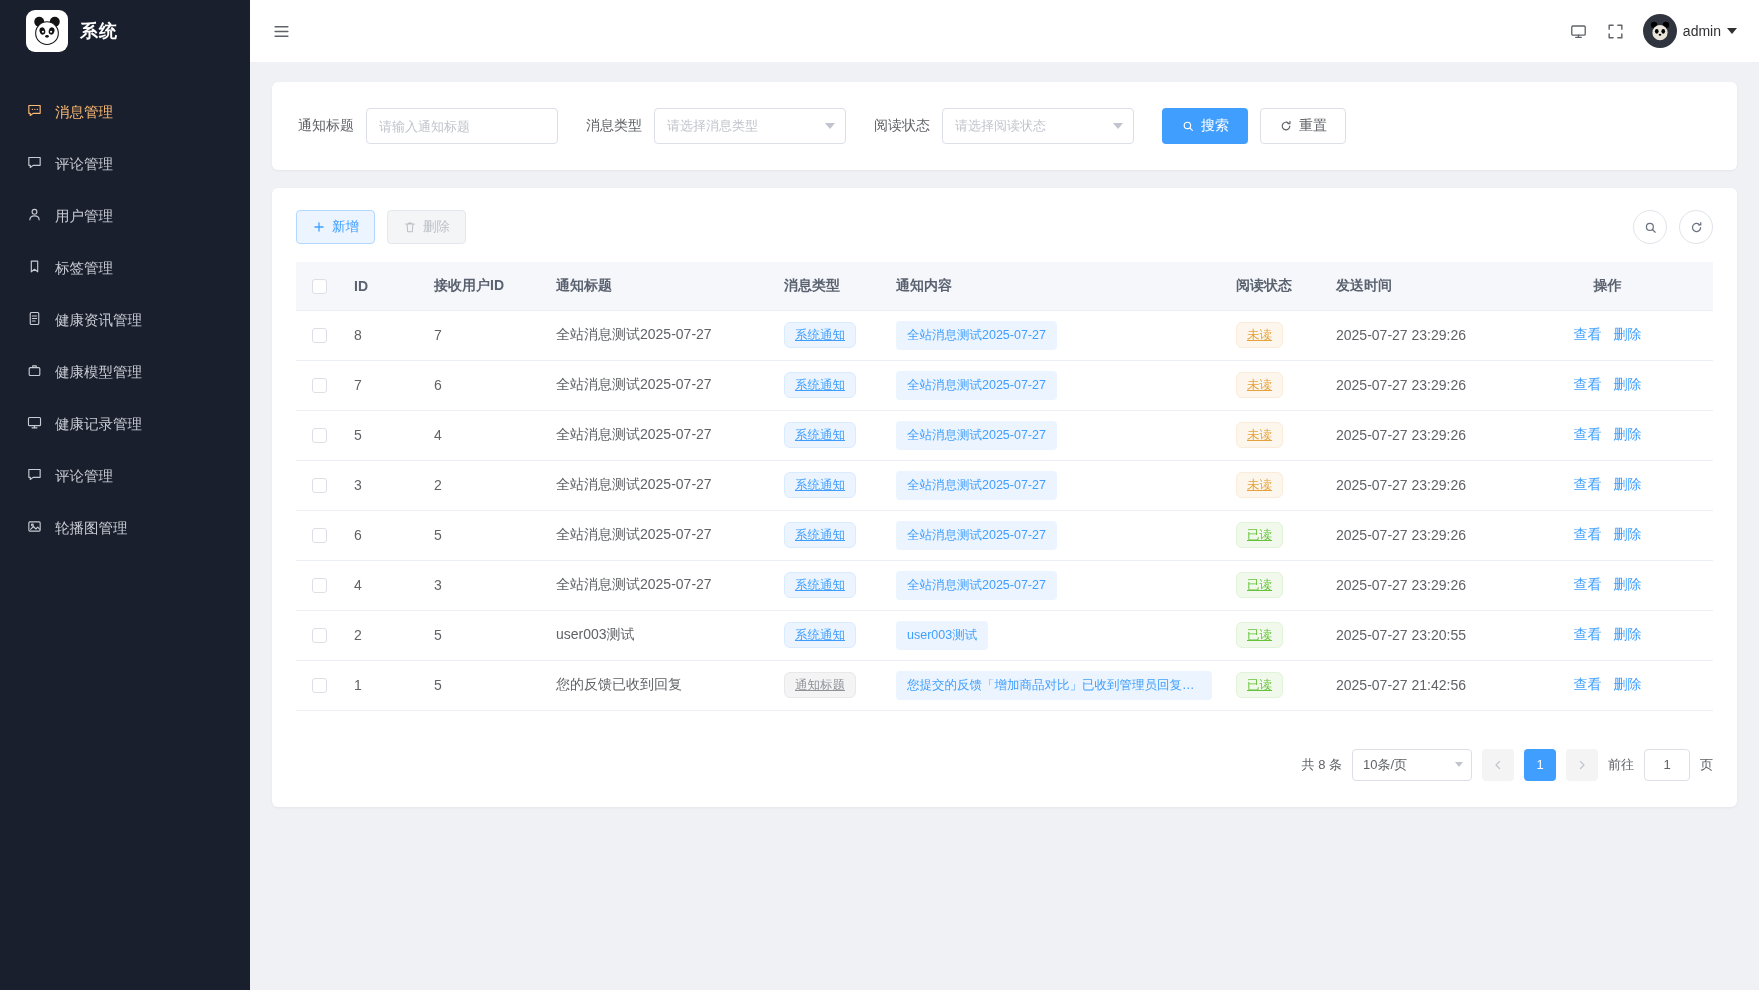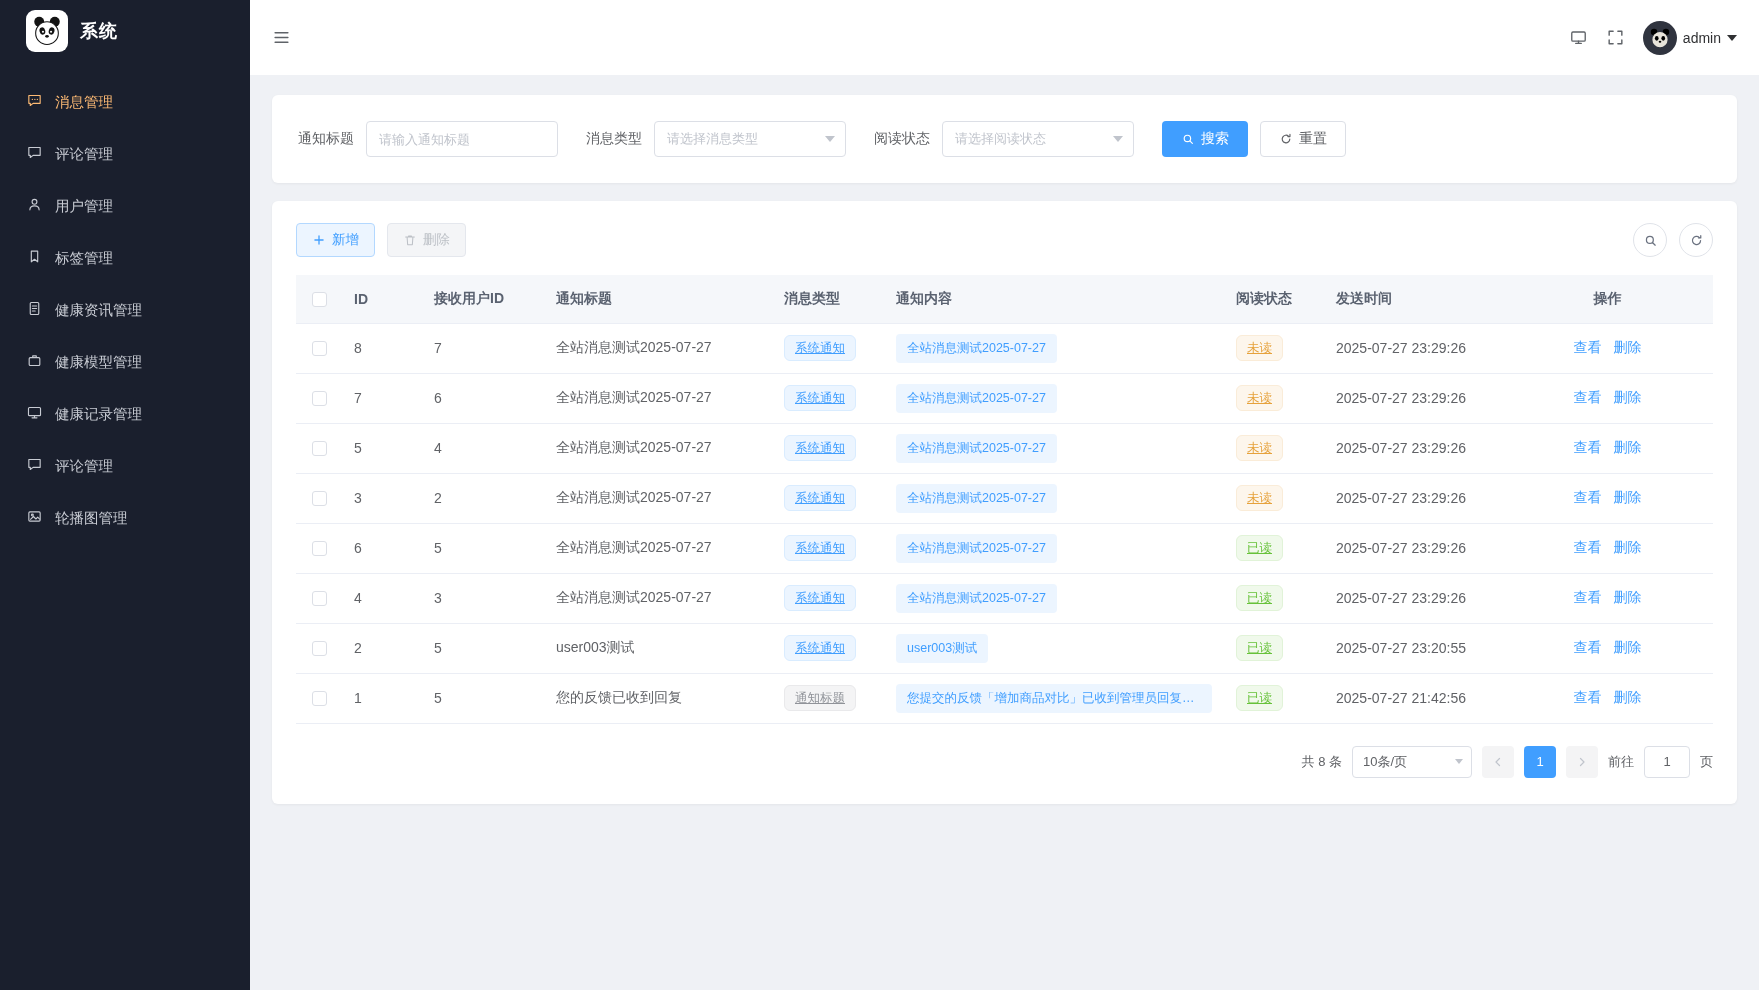--- a/index.html
+++ b/index.html
@@ -1,32 +1,32 @@
 <!DOCTYPE html>
 <html><head>
 <meta charset="utf-8">
 <style>
   * { margin:0; padding:0; box-sizing:border-box; }
   html,body { width:1759px; height:990px; font-family:"Liberation Sans","DejaVu Sans",sans-serif; background:#eff1f5; overflow:hidden; }
   .app { display:flex; width:100%; height:100%; }
 
   
-  .sidebar { width:250px; flex-shrink:0; background:#1a1f2d; color:#c8cbd3; display:flex; flex-direction:column; }
+  .sidebar { width:250px; flex-shrink:0; background:#1a1f2d; color:#c8cbd3; display:flex; flex-direction:column;gap:10px; }
   .logo-row { height:62px; display:flex; align-items:center; gap:12px; padding-left:26px; }
   .logo-badge { width:42px; height:42px; background:#fff; border-radius:9px; display:flex; align-items:center; justify-content:center; }
   .logo-badge svg { width:34px; height:34px; }
   .app-title { color:#ffffff; font-size:18px; font-weight:700; letter-spacing:1px; }
   .menu { padding-top:14px; }
   .menu-item { height:52px; display:flex; align-items:center; gap:12px; padding-left:26px; font-size:14.5px; color:#c8cbd3; cursor:pointer; }
   .menu-item svg { width:17px; height:17px; flex-shrink:0; }
   .menu-item.active { color:#fdba74; }
 
   
   .main { flex:1; display:flex; flex-direction:column; min-width:0; }
-  .topbar { height:75px; background:#fff; display:flex; align-items:center; justify-content:space-between; padding:0 22px; }
+  .topbar { height:62px; background:#fff; display:flex; align-items:center; justify-content:space-between; padding:0 22px; }
   .icon-btn { color:#5f6368; display:flex; align-items:center; cursor:pointer; background:none; border:none; }
   .icon-btn svg { width:19px; height:19px; }
   .topbar-right { display:flex; align-items:center; gap:18px; }
   .avatar { width:34px; height:34px; border-radius:50%; background:#30343f; display:flex; align-items:center; justify-content:center; overflow:hidden; }
   .avatar svg { width:26px; height:26px; }
   .user-chip { display:flex; align-items:center; gap:6px; cursor:pointer; color:#303133; font-size:14px; }
   .user-chip .caret { width:0; height:0; border-left:5px solid transparent; border-right:5px solid transparent; border-top:6px solid #303133; }
 
   .content { padding:20px 22px; }
 
@@ -65,21 +65,21 @@
   .tag { display:inline-block; height:26px; line-height:24px; padding:0 10px; border-radius:6px; font-size:12.5px; border:1px solid transparent;text-decoration:underline; }
   .tag[data-kind="primary"] { background:#ecf5ff; border-color:#d9ecff; color:#409eff; }
   .tag[data-kind="info"]    { background:#f4f4f5; border-color:#e9e9eb; color:#909399; }
   .tag[data-kind="warning"] { background:#fdf6ec; border-color:#faecd8; color:#e6a23c; }
   .tag[data-kind="success"] { background:#f0f9eb; border-color:#e1f3d8; color:#67c23a; }
   .content-pill { display:inline-block; max-width:100%; background:#ecf5ff; color:#409eff; font-size:12.5px; padding:6px 11px; border-radius:4px; white-space:nowrap; overflow:hidden; text-overflow:ellipsis; vertical-align:middle; cursor:pointer; }
   .op-link { color:#409eff; font-size:14px; text-decoration:none; cursor:pointer; }
   .op-link + .op-link { margin-left:12px; }
 
   
-  .pagination { margin-top:22px; display:flex; align-items:center; justify-content:flex-end; gap:10px; font-size:13px; color:#606266; }
+  .pagination { margin-top:38px; display:flex; align-items:center; justify-content:flex-end; gap:10px; font-size:13px; color:#606266; }
   .pg-select { width:120px; height:32px; border:1px solid #dcdfe6; border-radius:4px; padding:0 8px 0 10px; display:flex; align-items:center; justify-content:space-between; background:#fff; cursor:pointer; }
   .pg-select .sel-caret { width:0; height:0; border-left:4px solid transparent; border-right:4px solid transparent; border-top:5px solid #c0c4cc; }
   .pg-btn { width:32px; height:32px; border-radius:4px; background:#f4f4f5; color:#c0c4cc; display:flex; align-items:center; justify-content:center; cursor:pointer; border:none; }
   .pg-btn svg { width:12px; height:12px; }
   .pg-num { width:32px; height:32px; border-radius:4px; background:#409eff; color:#fff; font-size:13px; display:flex; align-items:center; justify-content:center; cursor:pointer; }
   .pg-goto-input { width:46px; height:32px; border:1px solid #dcdfe6; border-radius:4px; text-align:center; font-size:13px; color:#606266; outline:none; font-family:inherit; }
 </style>
 </head>
 <body>
 

